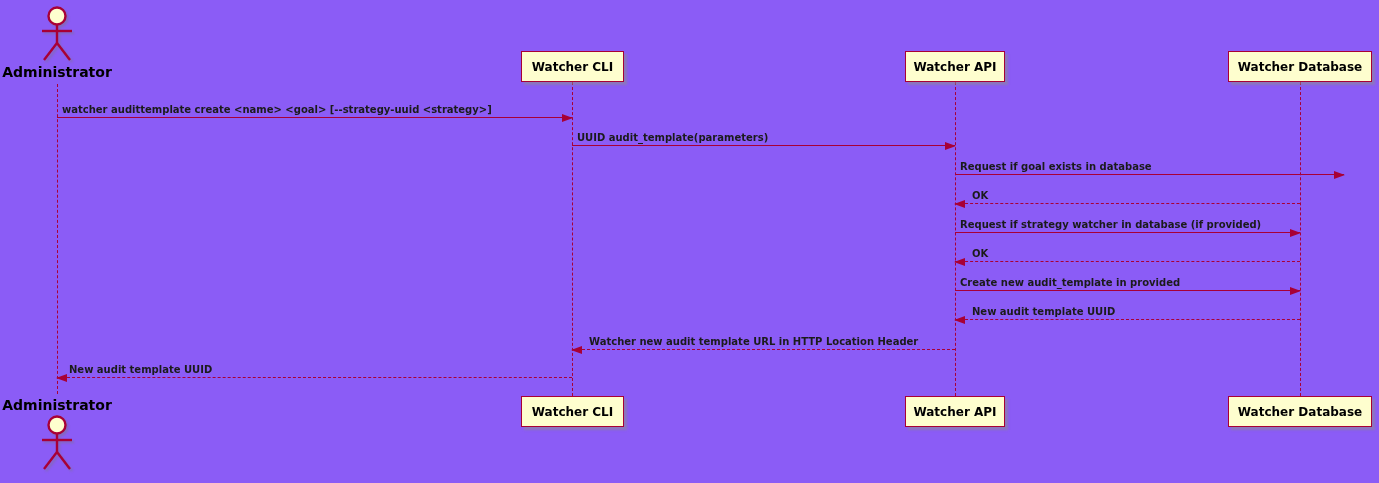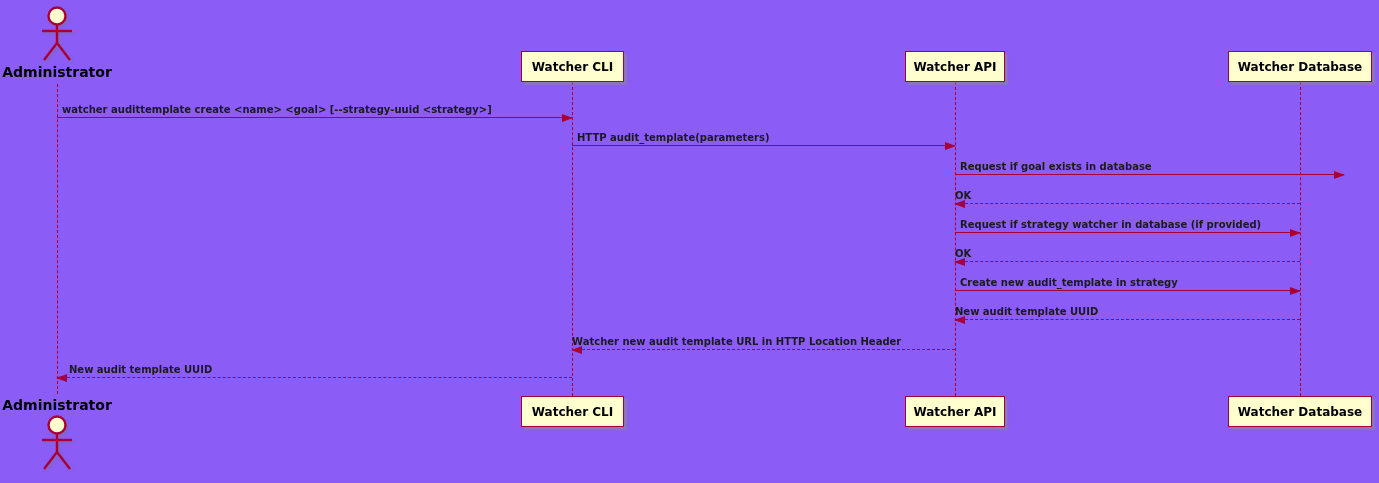--- a/index.html
+++ b/index.html
@@ -14,21 +14,21 @@
         background:#FEFECE;border:1.6px solid #A80036;box-shadow:3px 3px 2px rgba(140,140,140,.55);
         font-size:12px;color:#000;white-space:nowrap;box-sizing:border-box;}
 
   
   .actor{position:absolute;filter:drop-shadow(2.5px 2.5px 1px rgba(120,120,120,.45));}
   .actor-label{position:absolute;font-size:14px;color:#000;text-align:center;white-space:nowrap;}
 
   
   .msg{position:absolute;height:19px;}
   .msg .lbl{position:absolute;bottom:3px;left:5px;font-size:10px;color:#1b1b1b;white-space:nowrap;}
-  .msg.to-left .lbl{left:0;}
+  .msg.to-left .lbl{left:17px;}
   .msg .line{position:absolute;left:0;right:0;bottom:0;height:0;border-top:1.4px solid #A80036;}
   .msg.dashed .line{border-top-style:dashed;}
   .head{position:absolute;bottom:-4.2px;width:0;height:0;border-top:4.5px solid transparent;border-bottom:4.5px solid transparent;}
   .msg.to-right .head{right:-1px;border-left:11px solid #A80036;}
   .msg.to-left .head{left:-1px;border-right:11px solid #A80036;}
 </style>
 </head>
 <body>
 
 <div class="canvas">
@@ -57,21 +57,21 @@
     <span>Watcher Database</span>
   </div>
 
   <div class="msg to-right" style="left:57px;top:99px;width:515px;">
     <span class="lbl">watcher audittemplate create &lt;name&gt; &lt;goal&gt; [--strategy-uuid &lt;strategy&gt;]</span>
     <div class="line"></div>
     <div class="head"></div>
   </div>
 
   <div class="msg to-right" style="left:572px;top:127px;width:383px;">
-    <span class="lbl">HTTP audit_template(parameters)</span>
+    <span class="lbl">UUID audit_template(parameters)</span>
     <div class="line"></div>
     <div class="head"></div>
   </div>
 
   <div class="msg to-right" style="left:955px;top:156px;width:345px;padding-left:44px;">
     <span class="lbl">Request if goal exists in database</span>
     <div class="line"></div>
     <div class="head"></div>
   </div>
 
@@ -87,21 +87,21 @@
     <div class="head"></div>
   </div>
 
   <div class="msg to-left dashed" style="left:955px;top:243px;width:345px;">
     <span class="lbl">OK</span>
     <div class="line"></div>
     <div class="head"></div>
   </div>
 
   <div class="msg to-right" style="left:955px;top:272px;width:345px;">
-    <span class="lbl">Create new audit_template in strategy</span>
+    <span class="lbl">Create new audit_template in provided</span>
     <div class="line"></div>
     <div class="head"></div>
   </div>
 
   <div class="msg to-left dashed" style="left:955px;top:301px;width:345px;">
     <span class="lbl">New audit template UUID</span>
     <div class="line"></div>
     <div class="head"></div>
   </div>
 

